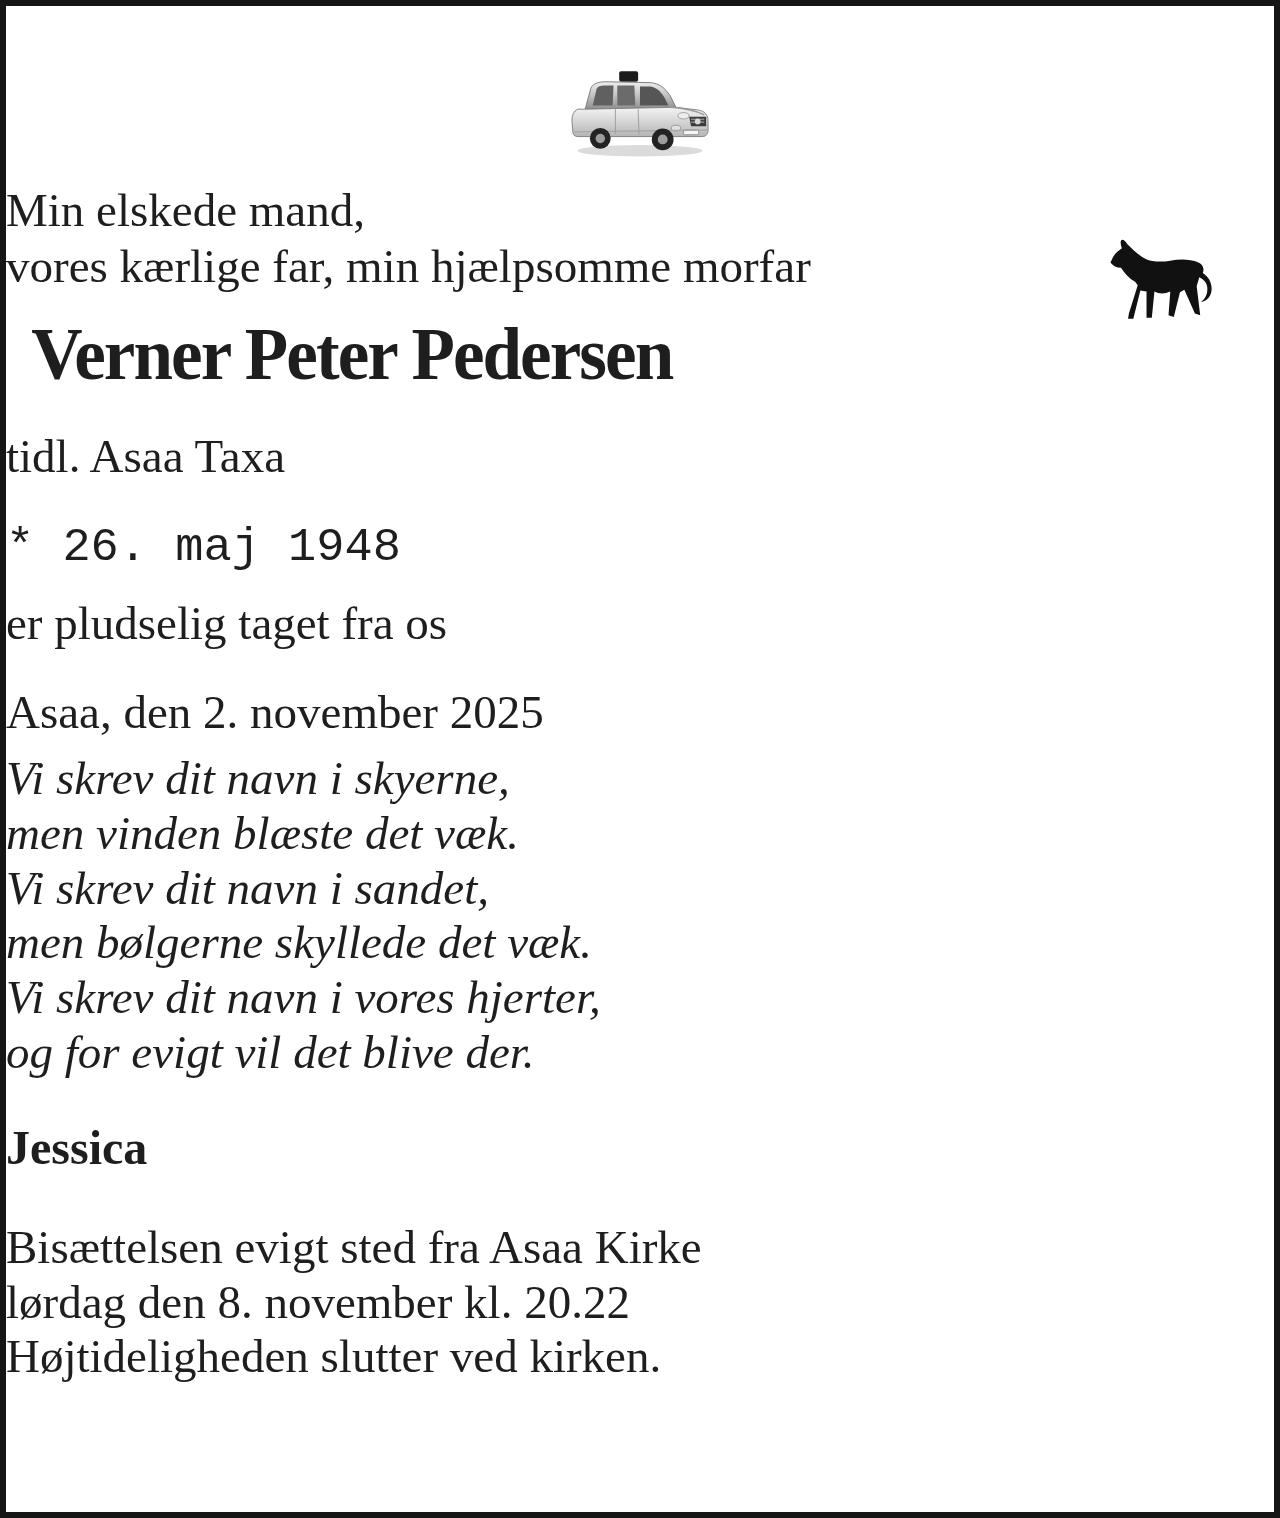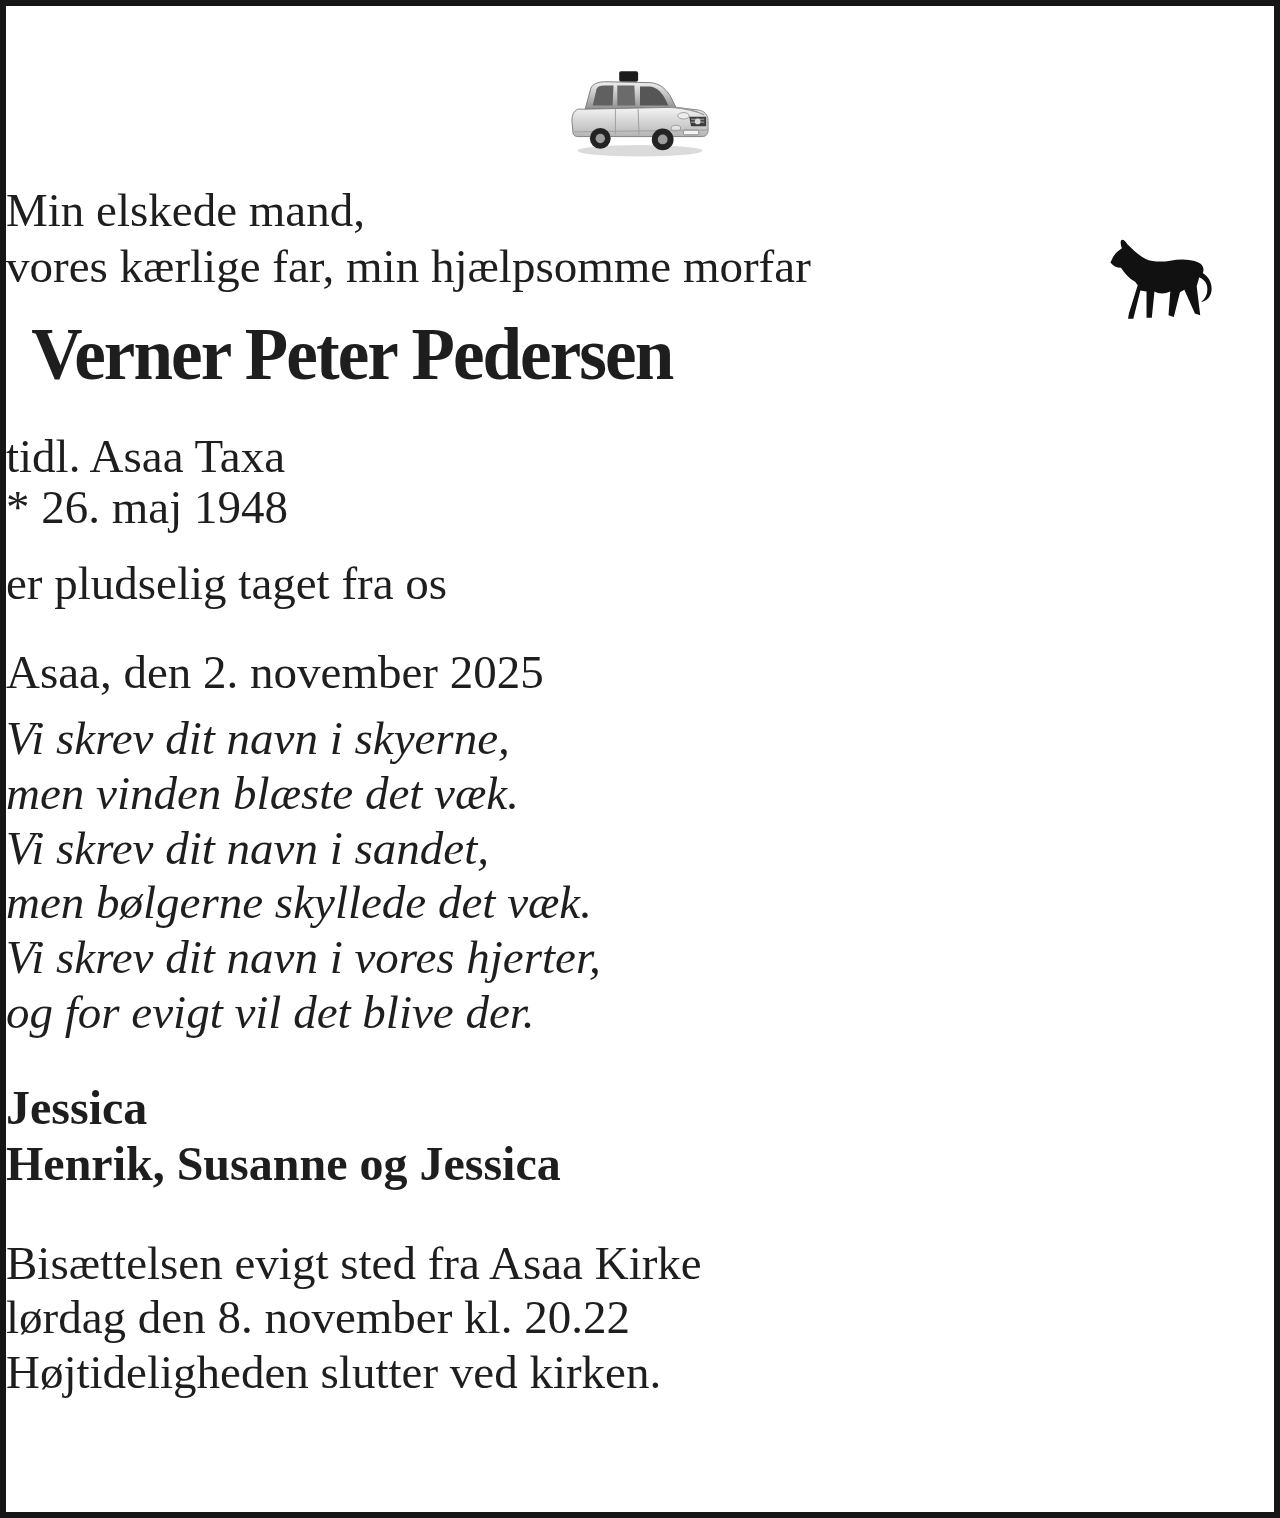--- a/index.html
+++ b/index.html
@@ -36,22 +36,24 @@
     letter-spacing: -2px;
     line-height: 1.0;
     transform: scaleX(0.96);
   }
   .subtitle {
     margin-top: 40px;
     font-size: 47px;
     line-height: 1.1;
   }
   .birth-line {
-    font-size: 47px;
-    line-height: 1.1;
+    margin-top: 40px;
+    font-size: 47px;
+    line-height: 1.1;
+    font-family: Liberation Mono, monospace;
   }
   .death-line {
     margin-top: 24px;
     font-size: 47px;
     line-height: 1.1;
   }
   .place-date-line {
     margin-top: 37px;
     font-size: 47px;
     line-height: 1.1;
@@ -180,21 +182,20 @@
     <div>Vi skrev dit navn i skyerne,</div>
     <div>men vinden blæste det væk.</div>
     <div>Vi skrev dit navn i sandet,</div>
     <div>men bølgerne skyllede det væk.</div>
     <div>Vi skrev dit navn i vores hjerter,</div>
     <div>og for evigt vil det blive der.</div>
   </div>
 
   <div class="signatures">
     <div>Jessica</div>
-    <div>Henrik, Susanne og Jessica</div>
   </div>
 
   <div class="ceremony">
     <div>Bisættelsen evigt sted fra Asaa Kirke</div>
     <div>lørdag den 8. november kl. 20.22</div>
     <div>Højtideligheden slutter ved kirken.</div>
   </div>
 
 </div>
 

